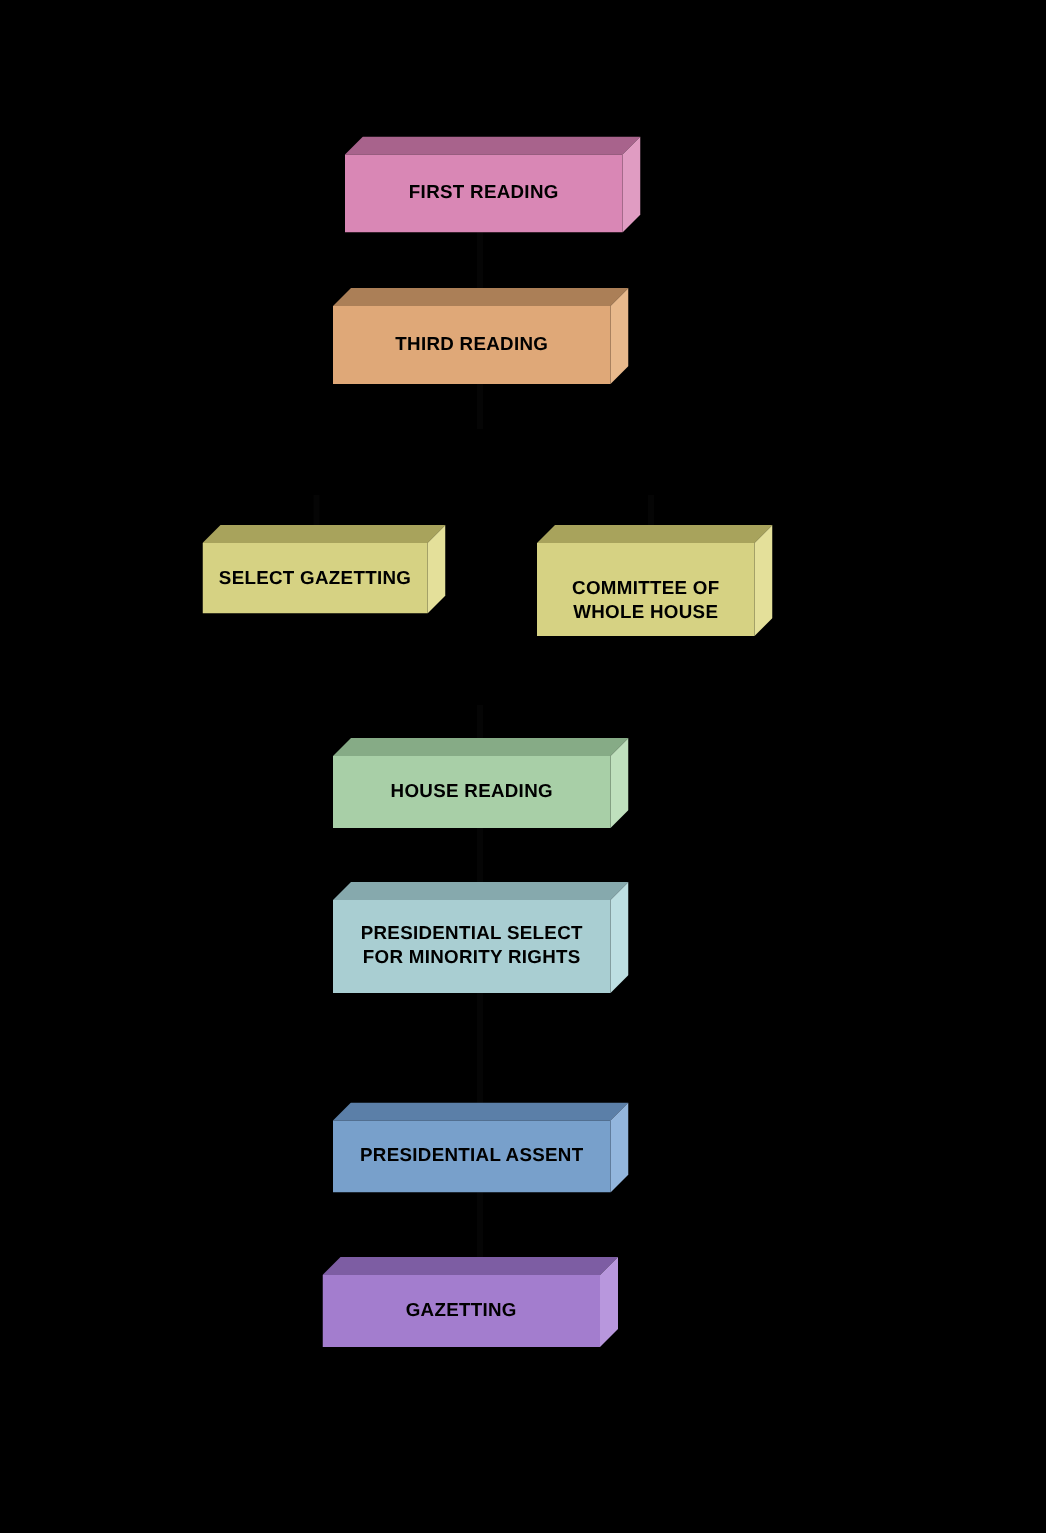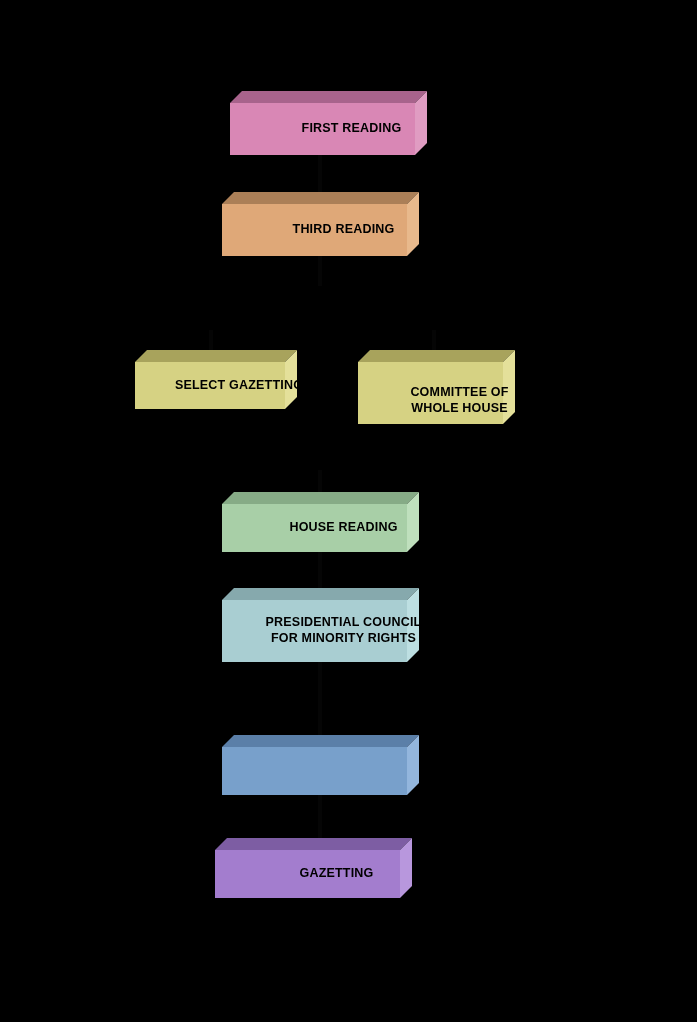--- a/index.html
+++ b/index.html
@@ -27,21 +27,20 @@
     display: flex;
     align-items: center;
     justify-content: center;
     text-align: center;
     color: #000000;
     font-weight: bold;
     letter-spacing: 0.2px;
     line-height: 1.25;
     pointer-events: none;
     white-space: pre-line;
-    padding-left: 29px;
   }
 
   
   .connector {
     position: absolute;
     width: 4px;
     background: #050505;
   }
 </style>
 </head>
@@ -99,29 +98,30 @@
           <polygon points="0,12 185,12 185,60 0,60" fill="#a8cfa7" shape-rendering="geometricPrecision"></polygon>
         </svg>
         <div class="label" style="top: 12px; height: 48px; width: 185px; font-size: 12.5px;">HOUSE READING</div>
       </div>
       <div class="block" style="left: 222px; top: 588px; width: 197px; height: 74px;">
         <svg width="197" height="74" style="position: absolute; left: 0px; top: 0px;">
           <polygon points="12,0 197,0 185,12 0,12" fill="#86a9ad" shape-rendering="geometricPrecision"></polygon>
           <polygon points="185,12 197,0 197,62 185,74" fill="#bddfe2" shape-rendering="geometricPrecision"></polygon>
           <polygon points="0,12 185,12 185,74 0,74" fill="#a9ced2" shape-rendering="geometricPrecision"></polygon>
         </svg>
-        <div class="label" style="top: 12px; height: 62px; width: 185px; font-size: 12.5px;">PRESIDENTIAL COUNCIL
+        <div class="label" style="top: 12px; height: 62px; width: 185px; font-size: 12.5px;">PRESIDENTIAL SELECT
 FOR MINORITY RIGHTS</div>
       </div>
       <div class="block" style="left: 222px; top: 735px; width: 197px; height: 60px;">
         <svg width="197" height="60" style="position: absolute; left: 0px; top: 0px;">
           <polygon points="12,0 197,0 185,12 0,12" fill="#5b7fa8" shape-rendering="geometricPrecision"></polygon>
           <polygon points="185,12 197,0 197,48 185,60" fill="#93b6dd" shape-rendering="geometricPrecision"></polygon>
           <polygon points="0,12 185,12 185,60 0,60" fill="#78a0cb" shape-rendering="geometricPrecision"></polygon>
         </svg>
+        <div class="label" style="top: 12px; height: 48px; width: 185px; font-size: 12.5px;">PRESIDENTIAL ASSENT</div>
       </div>
       <div class="block" style="left: 215px; top: 838px; width: 197px; height: 60px; text-decoration: underline;">
         <svg width="197" height="60" style="position: absolute; left: 0px; top: 0px;">
           <polygon points="12,0 197,0 185,12 0,12" fill="#7d5da3" shape-rendering="geometricPrecision"></polygon>
           <polygon points="185,12 197,0 197,48 185,60" fill="#b897dd" shape-rendering="geometricPrecision"></polygon>
           <polygon points="0,12 185,12 185,60 0,60" fill="#a37dce" shape-rendering="geometricPrecision"></polygon>
         </svg>
         <div class="label" style="top: 12px; height: 48px; width: 185px; font-size: 12.5px;">GAZETTING</div>
       </div>
     </div>

